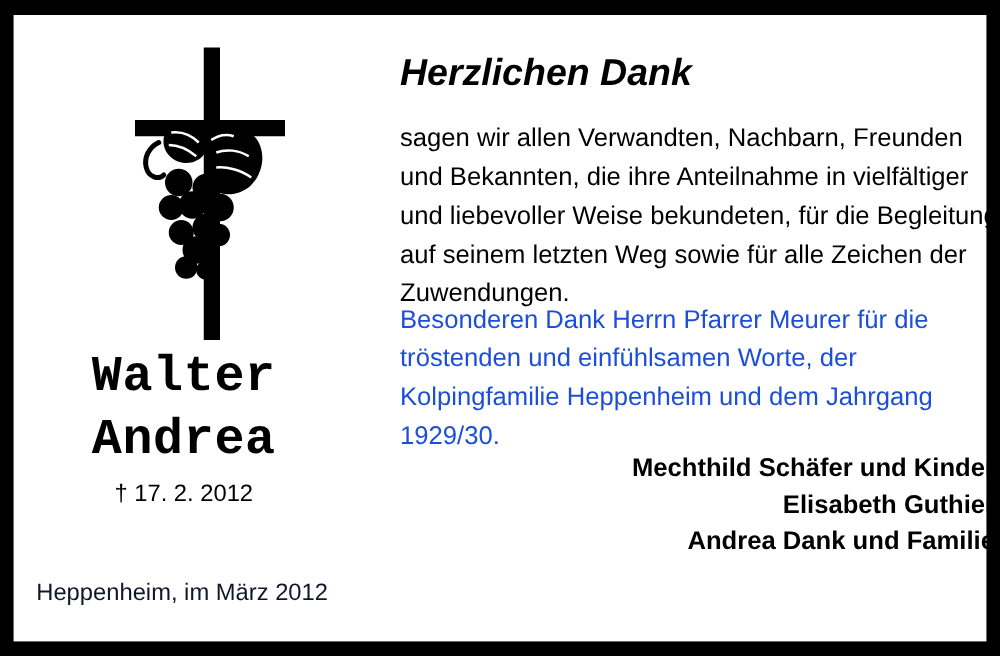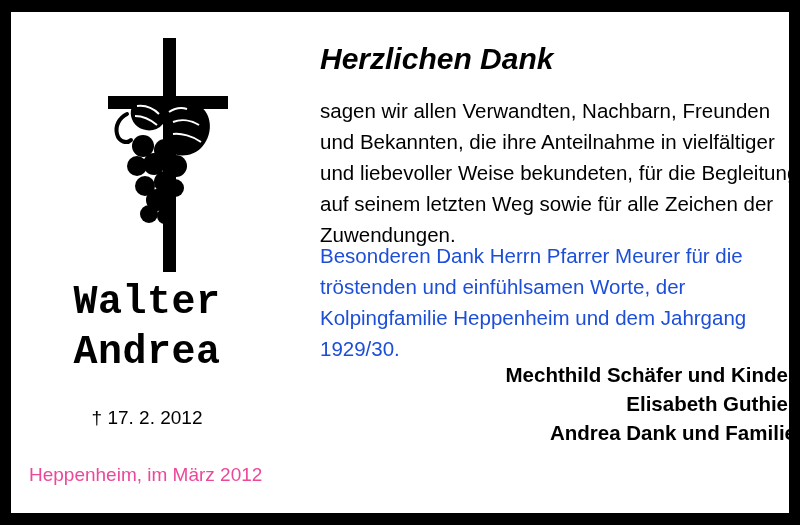--- a/index.html
+++ b/index.html
@@ -103,34 +103,34 @@
   }
   .name-line {
     font-family: Liberation Mono, monospace;
     font-weight: bold;
     font-size: 40px;
     line-height: 50px;
     letter-spacing: 0.5px;
     color: #000000;
   }
   .death-date {
-    margin-top: 28px;
+    margin-top: 6px;
     font-family: "Liberation Sans", sans-serif;
     font-size: 19px;
     line-height: 24px;
     color: #000000;
   }
 
   .place-date {
     position: absolute;
     left: 18px;
     top: 452px;
     font-family: "Liberation Sans", sans-serif;
     font-size: 19px;
-    color: #ec4899;
+    color: #0f172a;
   }
 
   
   .right-col {
     position: absolute;
     left: 288px;
     top: 0;
     width: 506px;
     height: 403px;
   }

